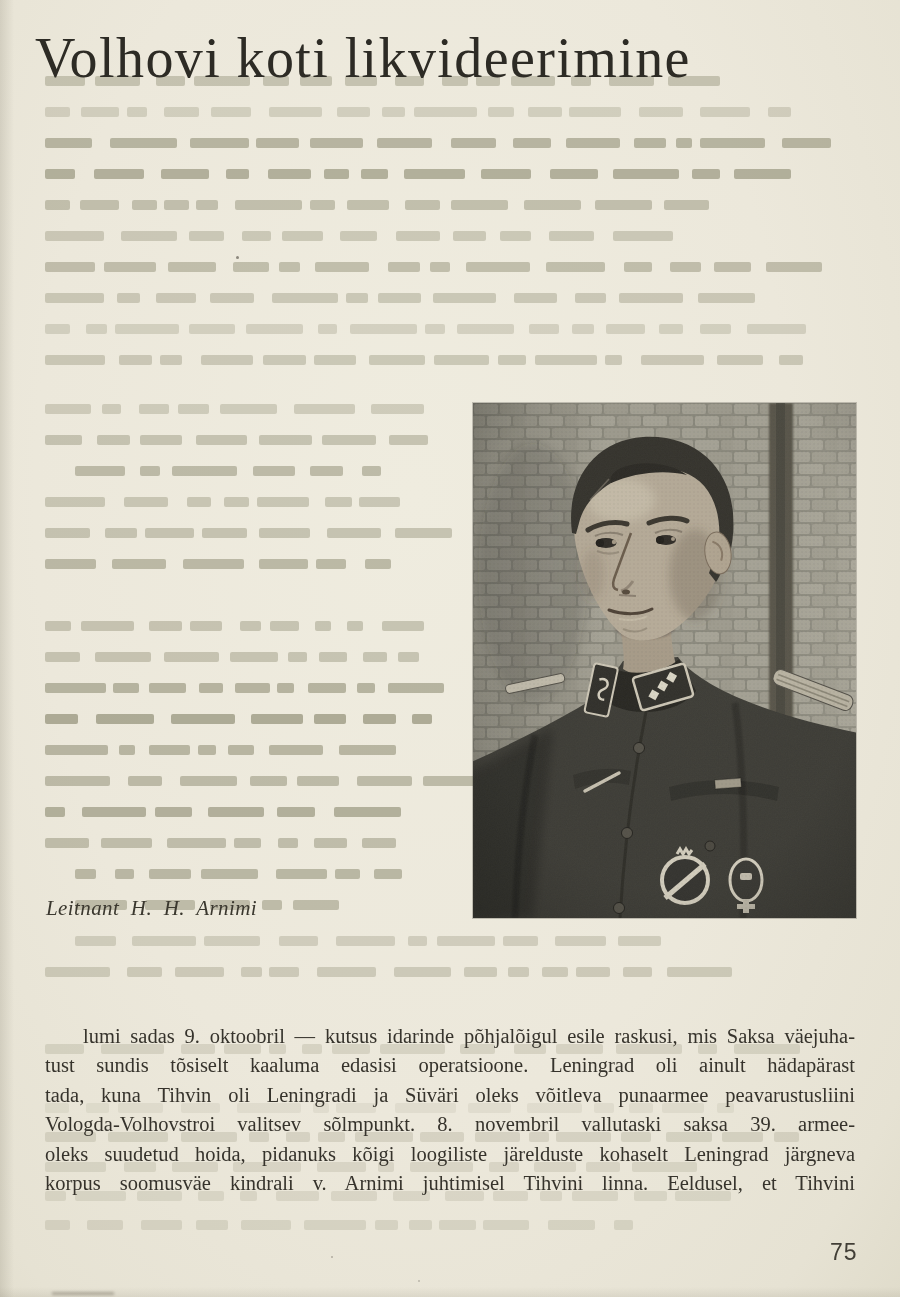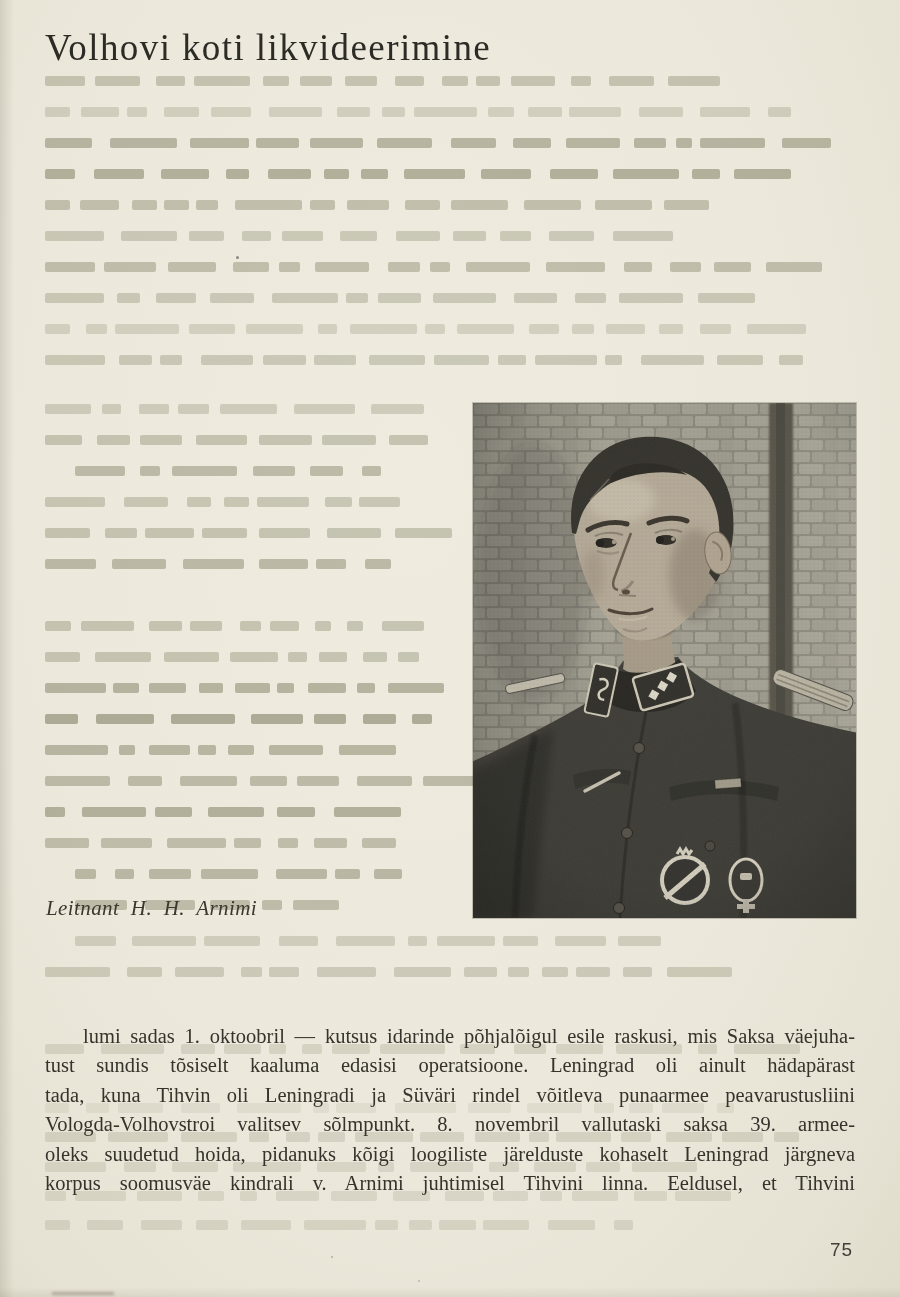--- a/index.html
+++ b/index.html
@@ -11,39 +11,39 @@
   .edge-left{position:absolute;left:0;top:0;width:14px;height:100%;
     background:linear-gradient(90deg, rgba(95,90,72,.16), rgba(95,90,72,0));z-index:4;}
   .edge-bottom{position:absolute;left:0;bottom:0;width:100%;height:10px;
     background:linear-gradient(0deg, rgba(95,90,72,.10), rgba(95,90,72,0));z-index:4;}
 
   
   #bleed-layer{position:absolute;inset:0;z-index:1;pointer-events:none;}
   .bleed-line{position:absolute;display:flex;align-items:center;height:14px;filter:blur(.7px);}
   .bleed-line span{display:inline-block;height:10px;border-radius:2px;background:#8f8d74;flex:0 0 auto;}
 
-  .title{position:absolute;left:45px;top:26px;z-index:2;
-    font-size:37px;letter-spacing:1.4px;color:#2d2b25;white-space:nowrap;}
+  .title{position:absolute;left:35px;top:26px;z-index:2;
+    font-size:56px;letter-spacing:1.4px;color:#2d2b25;white-space:nowrap;}
   .author{position:absolute;left:45px;top:119px;z-index:2;
     font-size:29px;letter-spacing:.6px;color:#302d27;white-space:nowrap;}
 
   .photo{position:absolute;left:473px;top:403px;width:383px;height:515px;z-index:3;
     box-shadow:0 0 0 1px rgba(70,66,56,.28);}
   .photo svg{display:block;}
 
   .caption{position:absolute;left:46px;top:896px;z-index:2;
     font-style:italic;font-size:21px;word-spacing:6px;letter-spacing:.4px;color:#3b382f;white-space:nowrap;}
 
   .body-text{position:absolute;left:45px;top:1022px;width:810px;z-index:2;
     font-size:20.5px;color:#36332c;}
   .para-line{height:29.4px;line-height:29.4px;text-align:justify;text-align-last:justify;overflow:hidden;}
   .para-line:first-child{text-indent:38px;}
 
   .page-number{position:absolute;left:830px;top:1239px;z-index:2;
-    font-family:"Liberation Sans", sans-serif;font-size:19px;letter-spacing:1px;color:#413e36;}
+    font-family:"Liberation Sans", sans-serif;font-size:23px;letter-spacing:1px;color:#413e36;}
 
   .speck{position:absolute;border-radius:50%;background:rgba(60,55,45,.55);z-index:2;}
   .smudge{position:absolute;background:rgba(80,74,60,.35);filter:blur(1.5px);z-index:2;}
 </style>
 </head>
 <body>
 
 <div class="page">
 
   <div id="bleed-layer">
@@ -628,23 +628,23 @@
 
       <rect width="383" height="515" fill="url(#dots)"></rect>
       <rect width="383" height="515" filter="url(#grain)" opacity=".8"></rect>
       <rect width="383" height="515" fill="url(#vign)"></rect>
     </svg>
   </div>
 
   <div class="caption">Leitnant H. H. Arnimi</div>
 
   <div class="body-text">
-      <div class="para-line">lumi sadas 1. oktoobril — kutsus idarinde põhjalõigul esile raskusi, mis Saksa väejuha-</div>
+      <div class="para-line">lumi sadas 9. oktoobril — kutsus idarinde põhjalõigul esile raskusi, mis Saksa väejuha-</div>
       <div class="para-line">tust sundis tõsiselt kaaluma edasisi operatsioone. Leningrad oli ainult hädapärast</div>
-      <div class="para-line">tada, kuna Tihvin oli Leningradi ja Süväri rindel võitleva punaarmee peavarustusliini</div>
+      <div class="para-line">tada, kuna Tihvin oli Leningradi ja Süväri oleks võitleva punaarmee peavarustusliini</div>
       <div class="para-line">Vologda-Volhovstroi valitsev sõlmpunkt. 8. novembril vallutaski saksa 39. armee-</div>
       <div class="para-line">oleks suudetud hoida, pidanuks kõigi loogiliste järelduste kohaselt Leningrad järgneva</div>
       <div class="para-line">korpus soomusväe kindrali v. Arnimi juhtimisel Tihvini linna. Eeldusel, et Tihvini</div>
     </div>
 
   <div class="page-number">75</div>
 
   <div class="speck" style="left:236px;top:256px;width:3px;height:3px;"></div>
   <div class="speck" style="left:331px;top:1256px;width:2px;height:2px;opacity:.6;"></div>
   <div class="speck" style="left:418px;top:1280px;width:2px;height:2px;opacity:.5;"></div>

